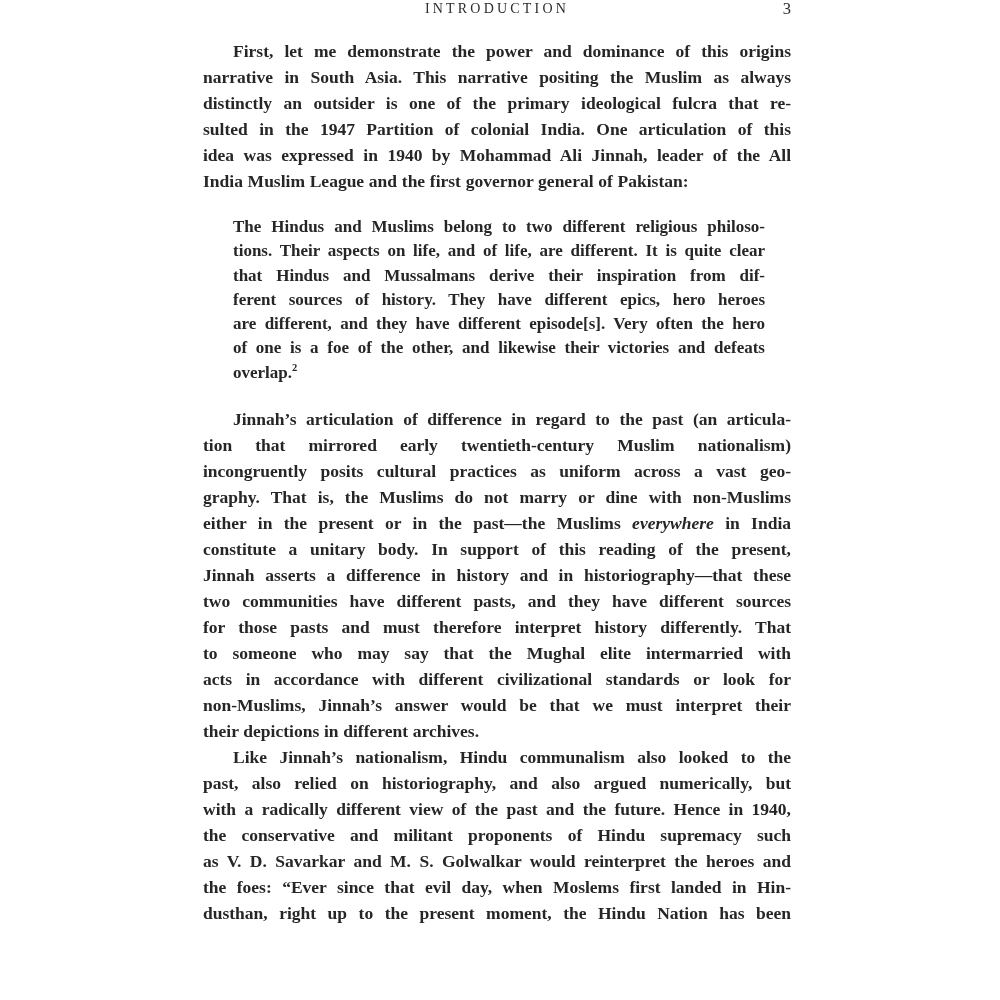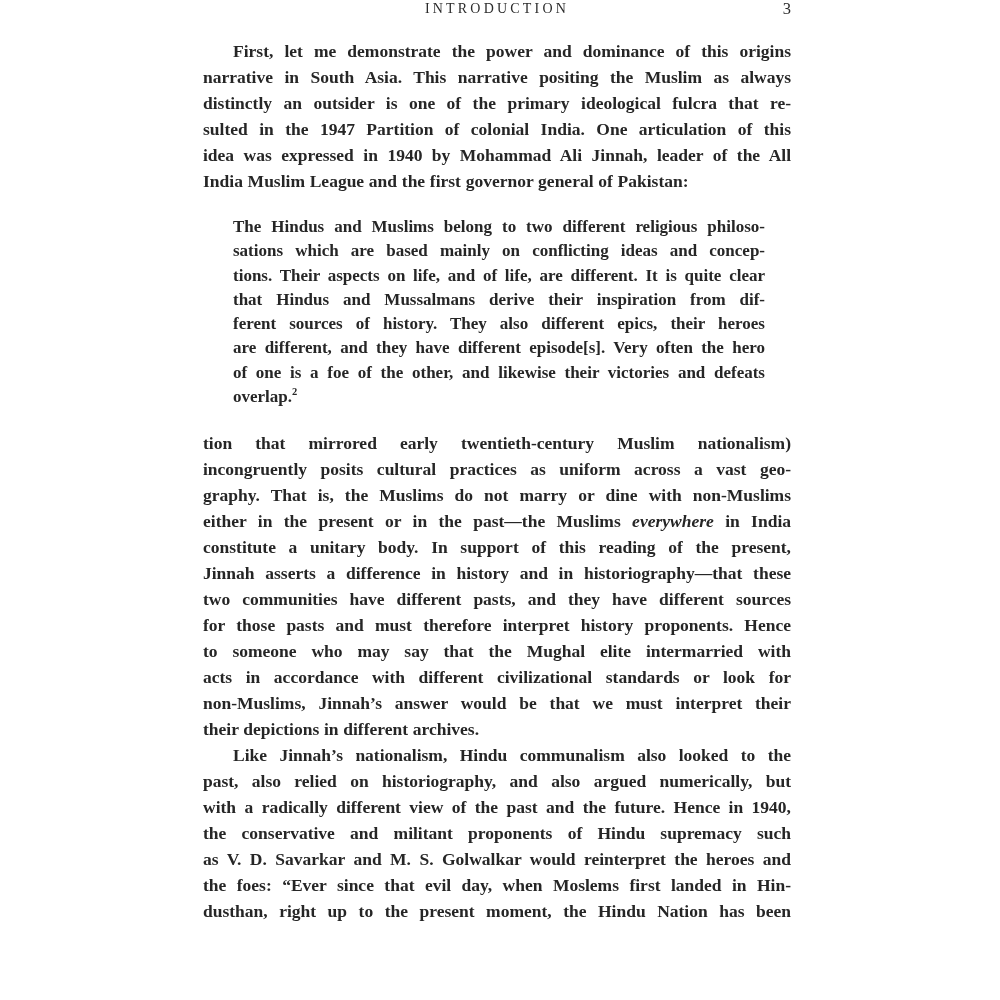--- a/index.html
+++ b/index.html
@@ -95,37 +95,37 @@
         <div class="block paragraph">
           <div class="line first-indent">First, let me demonstrate the power and dominance of this origins</div>
           <div class="line">narrative in South Asia. This narrative positing the Muslim as always</div>
           <div class="line">distinctly an outsider is one of the primary ideological fulcra that re-</div>
           <div class="line">sulted in the 1947 Partition of colonial India. One articulation of this</div>
           <div class="line">idea was expressed in 1940 by Mohammad Ali Jinnah, leader of the All</div>
           <div class="line last">India Muslim League and the first governor general of Pakistan:</div>
         </div>
         <div class="block blockquote">
           <div class="line">The Hindus and Muslims belong to two different religious philoso-</div>
-          <div class="line">sations which are based mainly on conflicting ideas and concep-</div>
           <div class="line">tions. Their aspects on life, and of life, are different. It is quite clear</div>
           <div class="line">that Hindus and Mussalmans derive their inspiration from dif-</div>
-          <div class="line">ferent sources of history. They also different epics, their heroes</div>
+          <div class="line">ferent sources of history. They have different epics, hero heroes</div>
           <div class="line">are different, and they have different episode[s]. Very often the hero</div>
           <div class="line">of one is a foe of the other, and likewise their victories and defeats</div>
           <div class="line last">overlap.<sup>2</sup></div>
         </div>
         <div class="block paragraph">
+          <div class="line first-indent">Jinnah’s articulation of difference in regard to the past (an articula-</div>
           <div class="line">tion that mirrored early twentieth-century Muslim nationalism)</div>
           <div class="line">incongruently posits cultural practices as uniform across a vast geo-</div>
           <div class="line">graphy. That is, the Muslims do not marry or dine with non-Muslims</div>
           <div class="line">either in the present or in the past—the Muslims <i>everywhere</i> in India</div>
           <div class="line">constitute a unitary body. In support of this reading of the present,</div>
           <div class="line">Jinnah asserts a difference in history and in historiography—that these</div>
           <div class="line">two communities have different pasts, and they have different sources</div>
-          <div class="line">for those pasts and must therefore interpret history proponents. Hence</div>
+          <div class="line">for those pasts and must therefore interpret history differently. That</div>
           <div class="line">to someone who may say that the Mughal elite intermarried with</div>
           <div class="line">acts in accordance with different civilizational standards or look for</div>
           <div class="line">non-Muslims, Jinnah’s answer would be that we must interpret their</div>
           <div class="line last">their depictions in different archives.</div>
         </div>
         <div class="block paragraph">
           <div class="line first-indent">Like Jinnah’s nationalism, Hindu communalism also looked to the</div>
           <div class="line">past, also relied on historiography, and also argued numerically, but</div>
           <div class="line">with a radically different view of the past and the future. Hence in 1940,</div>
           <div class="line">the conservative and militant proponents of Hindu supremacy such</div>

